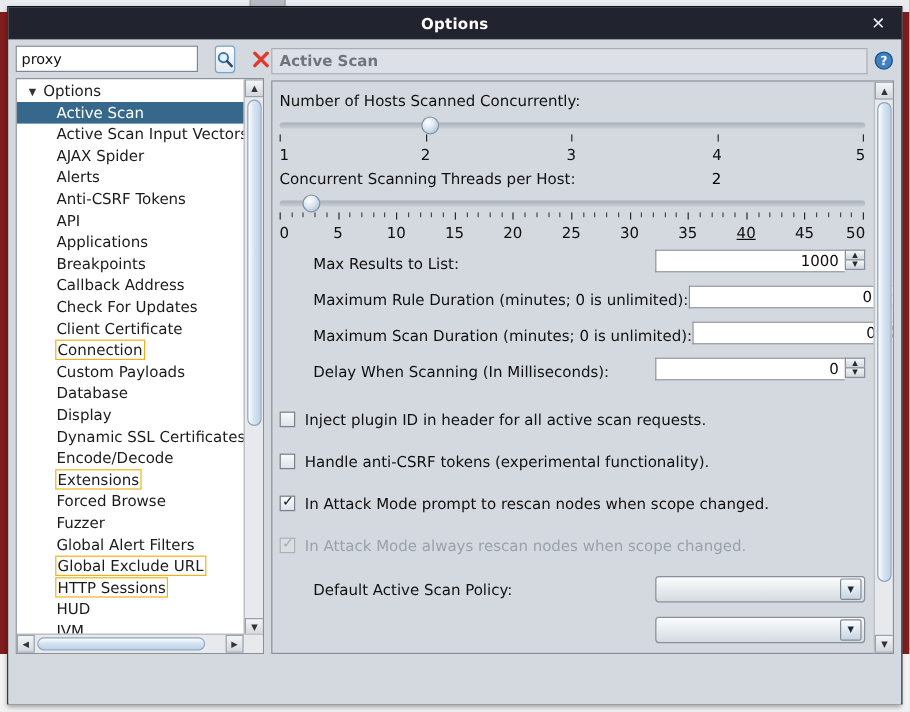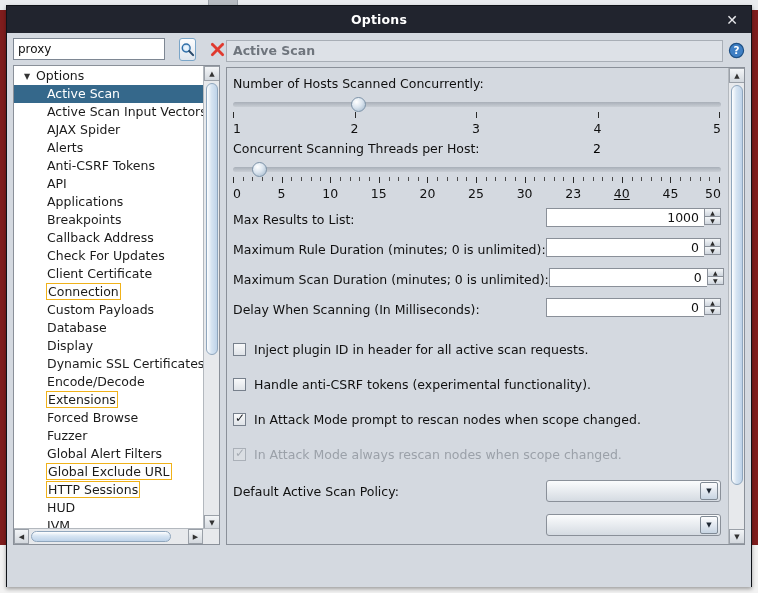--- a/index.html
+++ b/index.html
@@ -225,20 +225,21 @@
   }
   .ticklabels span {
     position: absolute; top: 0; font-size: 12.5px; color: #101010;
     transform: translateX(-50%);
   }
 
   
   .form-row {
     display: flex; align-items: center;
     height: 30px;
+    margin-left: 28px;
   }
   .form-row .lbl { flex: 0 0 auto; }
   .spinner {
     margin-left: auto;
     display: flex; align-items: flex-start;
     width: 175px; height: 22px;
   }
   .spinner input {
     flex: 1; border: 1px solid #8a9099; border-right: none;
     background: #ffffff; text-align: right;
@@ -501,21 +502,21 @@
                   <div class="t" style="left: 486px;"></div>
                 </div>
                 <div class="ticklabels">
                   <span style="transform: translateX(0px); left: 0px;">0</span>
                   <span style="left: 48.6px;">5</span>
                   <span style="left: 97.2px;">10</span>
                   <span style="left: 145.8px;">15</span>
                   <span style="left: 194.4px;">20</span>
                   <span style="left: 243px;">25</span>
                   <span style="left: 291.6px;">30</span>
-                  <span style="left: 340.2px;">23</span>
+                  <span style="left: 340.2px;">35</span>
                   <span style="left: 388.8px; text-decoration: underline;">40</span>
                   <span style="left: 437.4px;">45</span>
                   <span style="transform: translateX(-100%); left: 488px;">50</span>
                 </div>
               </div>
               <div class="form-row">
                 <span class="lbl">Max Results to List:</span>
                 <div class="spinner">
                   <input value="1000" style="">
                   <div class="spin-btns">

